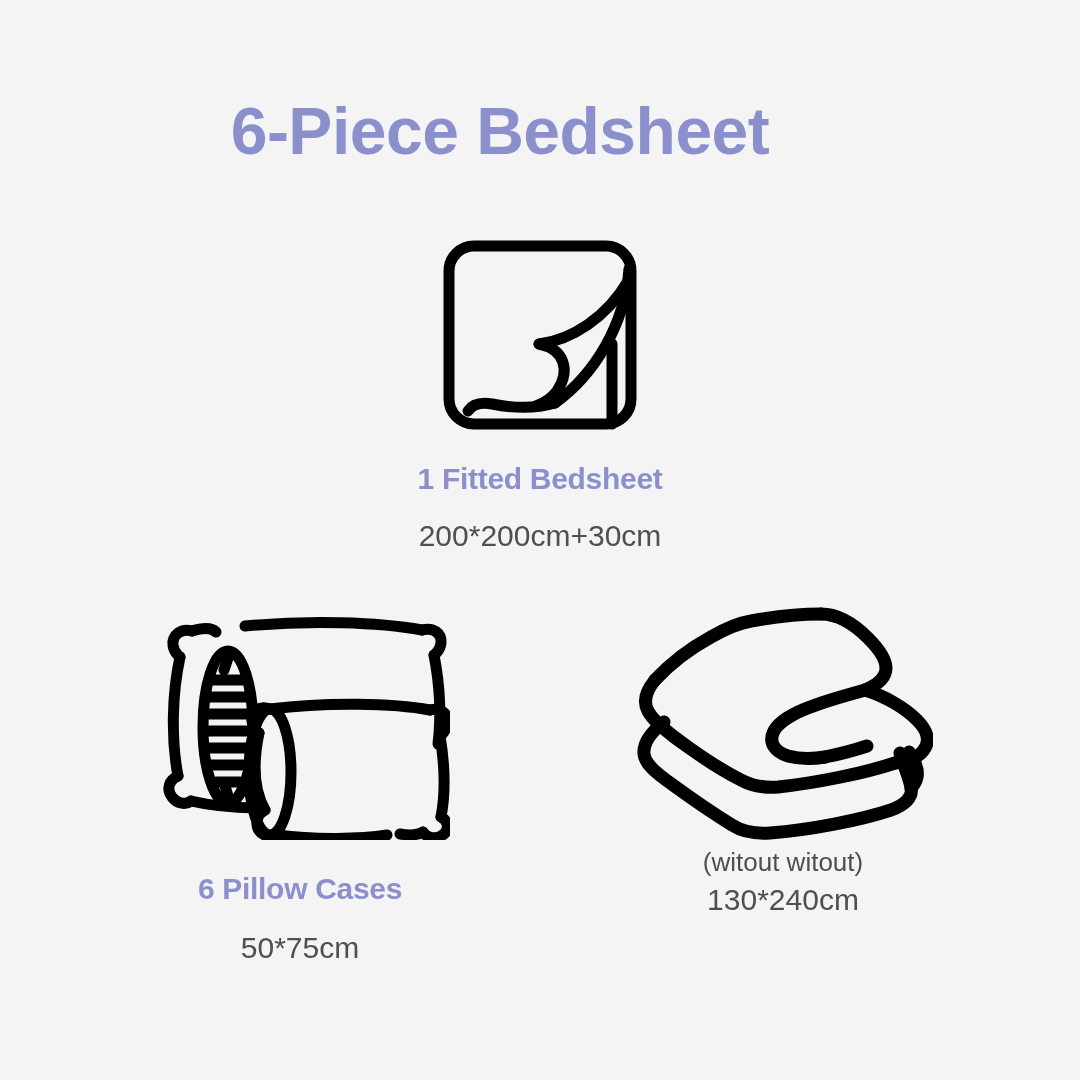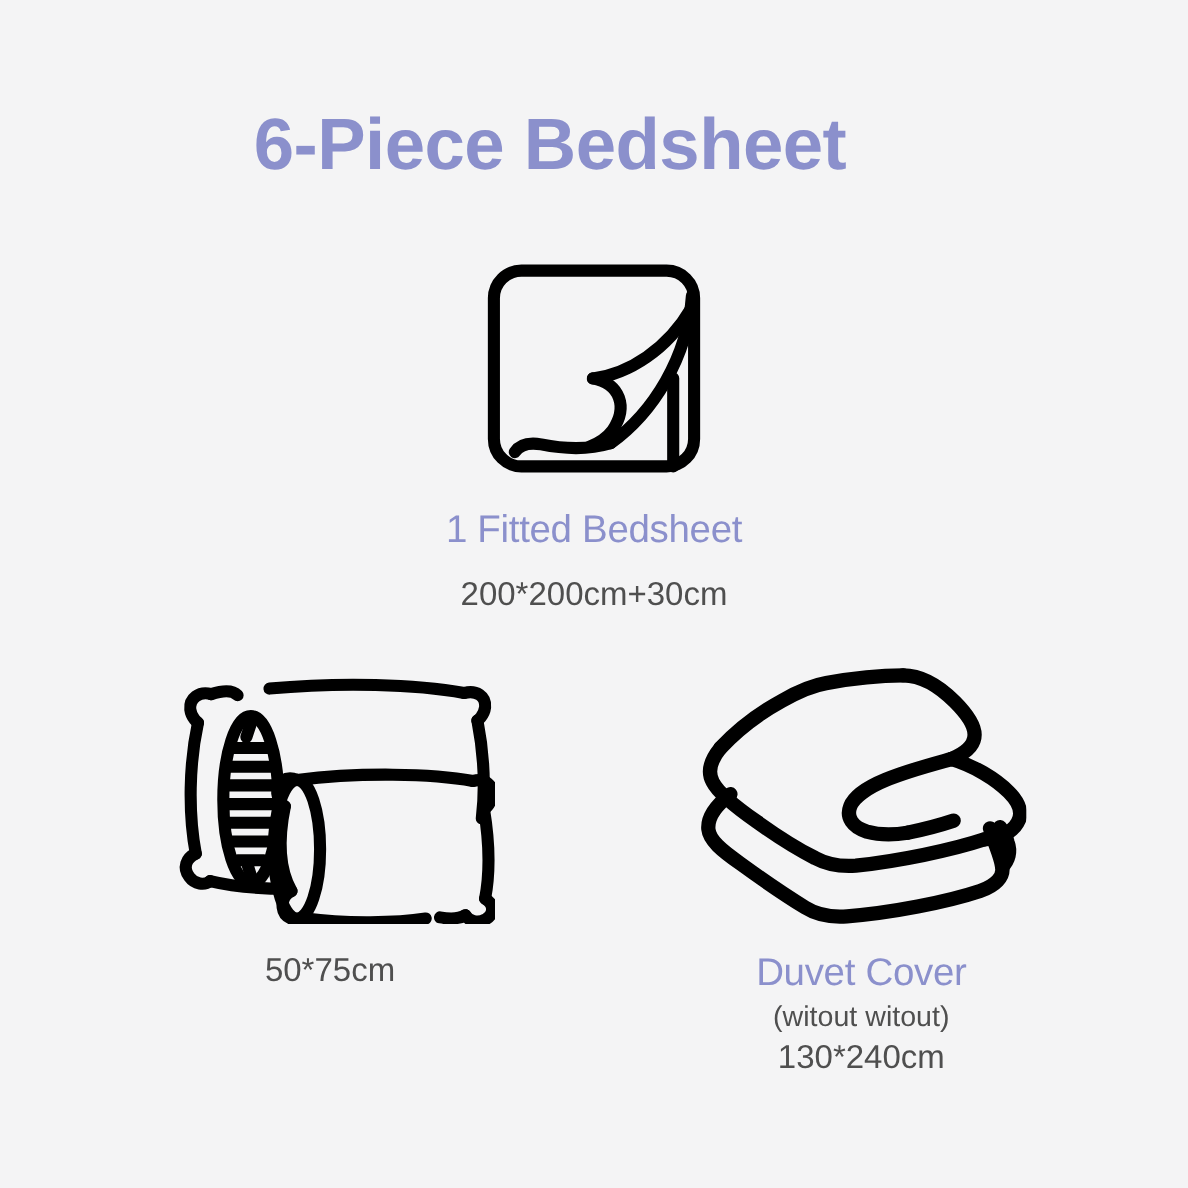--- a/index.html
+++ b/index.html
@@ -37,22 +37,22 @@
     text-align: center;
   }
 
   .product-icon {
     display: flex;
     align-items: center;
     justify-content: center;
   }
 
   .product-name {
-    font-size: 35px;
-    font-weight: normal;
+    font-size: 30px;
+    font-weight: bold;
     color: #8b90cc;
     letter-spacing: -0.3px;
     line-height: 1.15;
     white-space: nowrap;
     text-align: center;
   }
 
   .product-note {
     font-size: 26px;
     font-weight: normal;
@@ -165,20 +165,21 @@
       <path d="M128 221 C165 226 211 225 237 221"></path>
 
       <path d="M128 221 C118 225 108 220 107 211 C106 203 111 198 115 196"></path>
 
       <path d="M109 119 C103 148 103 175 115 196"></path>
 
       <ellipse cx="120" cy="158" rx="21" ry="63"></ellipse>
     </svg>
   </div>
 
+  <div class="product-name">6 Pillow Cases</div>
   <div class="product-size">50*75cm</div>
 </div>
 
 <div class="product" id="item-duvet">
 
   <div class="product-icon">
     <svg width="300" height="240" viewBox="0 0 300 240" fill="none" stroke="#000000" stroke-width="13" stroke-linecap="round" stroke-linejoin="round">
 
       <path d="M31 121 C17 132 10 143 11 153 C12 163 23 172 40 184
                C62 200 86 216 99 224 C110 231 123 233 137 232
@@ -200,16 +201,15 @@
       <path d="M232 89 C252 95 272 107 284 119 C294 129 297 139 292 147
                C287 156 275 161 262 162"></path>
 
       <path d="M232 89 C214 94 191 100 172 108 C155 115 143 124 140 132
                C136 142 142 151 155 155 C166 158 180 158 192 156"></path>
 
       <path d="M192 156 C207 153 222 149 234 145"></path>
     </svg>
   </div>
 
-  <div class="product-name">Duvet Cover</div>
   <div class="product-note">(witout witout)</div>
   <div class="product-size">130*240cm</div>
 </div>
 
 </body></html>

